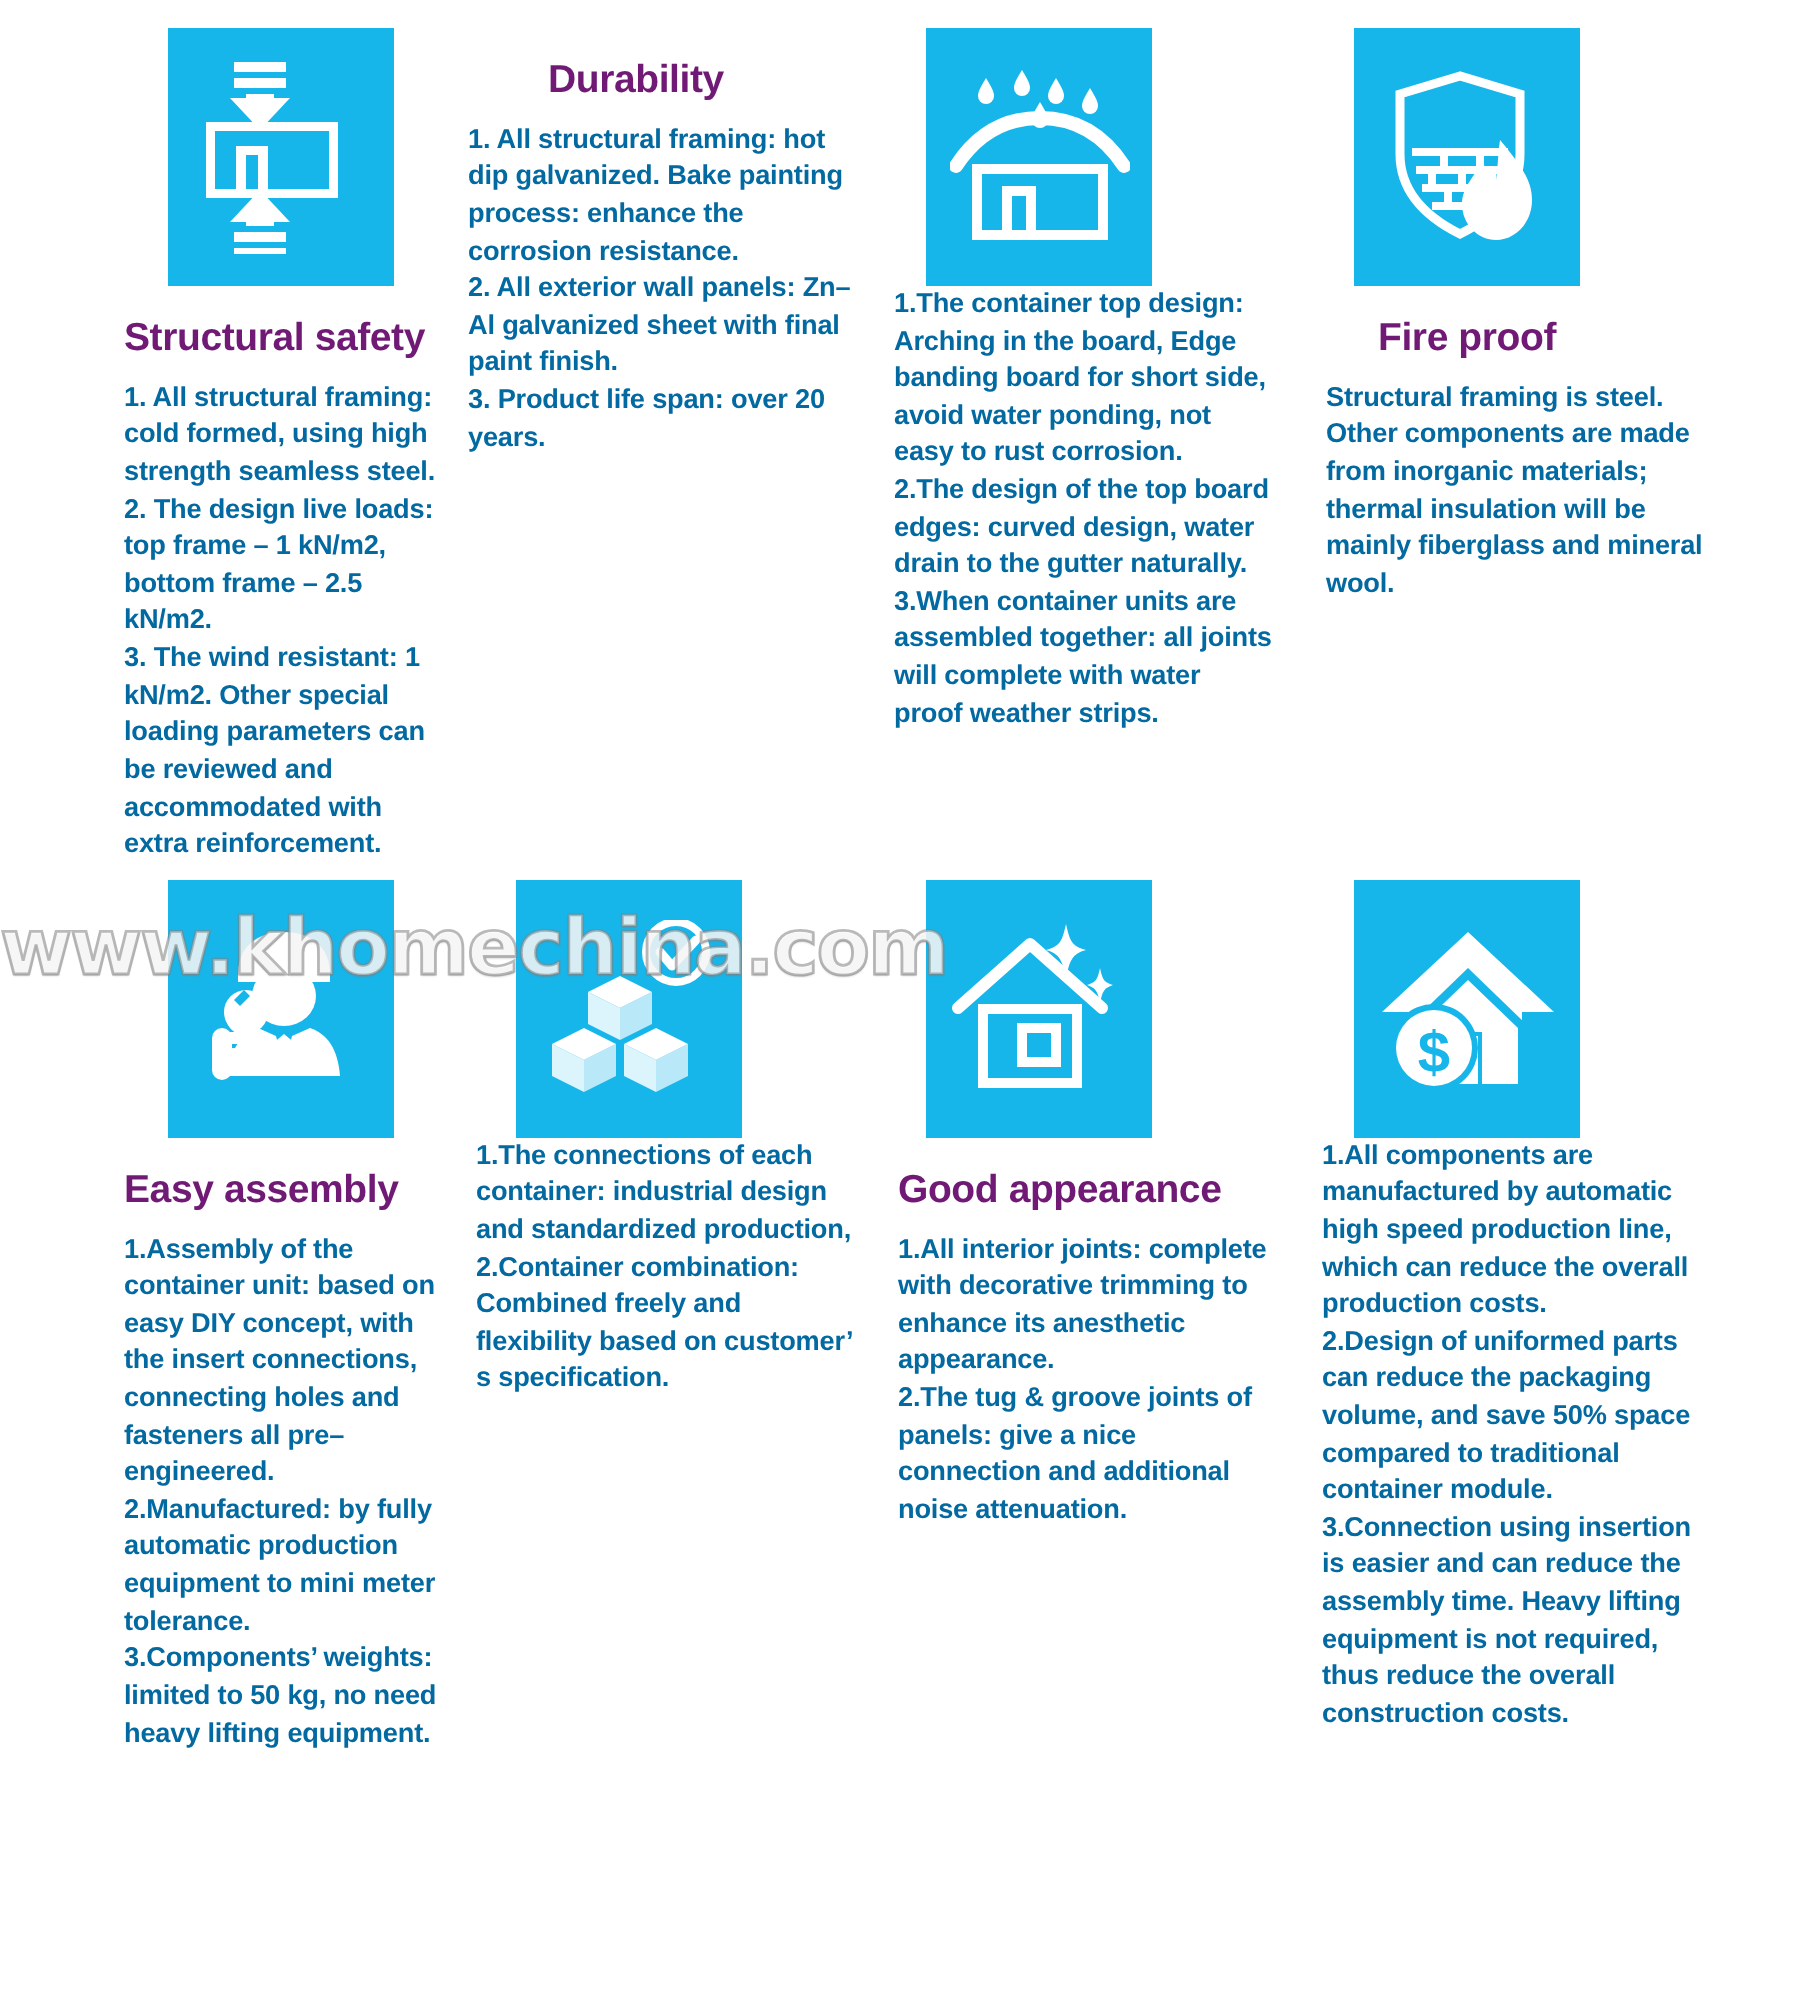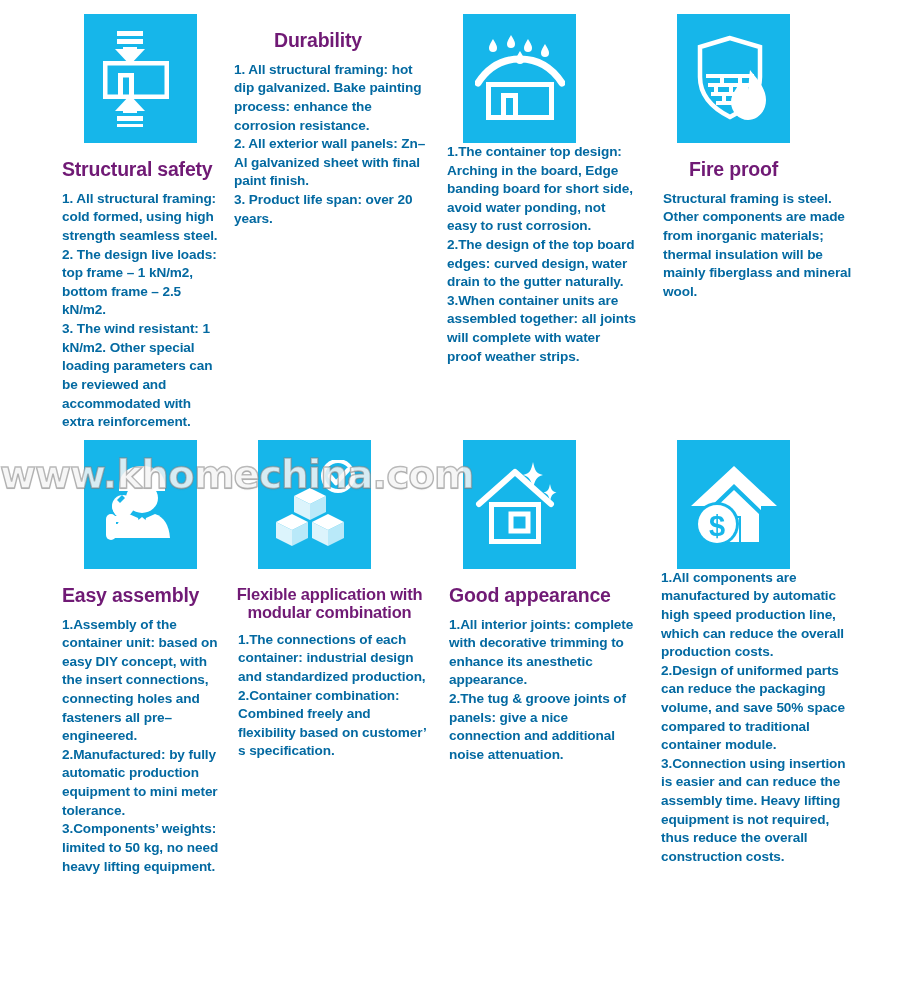--- a/index.html
+++ b/index.html
@@ -255,21 +255,20 @@
               <polygon points="22,54 38,62 22,70 6,62"></polygon>
               <polygon points="6,62 22,70 22,86 6,78" opacity="0.85"></polygon>
               <polygon points="38,62 22,70 22,86 38,78" opacity="0.7"></polygon>
               <polygon points="58,54 74,62 58,70 42,62"></polygon>
               <polygon points="42,62 58,70 58,86 42,78" opacity="0.85"></polygon>
               <polygon points="74,62 58,70 58,86 74,78" opacity="0.7"></polygon>
             </g>
           </svg>
         </span>
       </div>
-      <div class="card-title small">Flexible application with modular combination</div>
       <div class="card-body">1.The connections of each container: industrial design and standardized production,
 2.Container combination: Combined freely and flexibility based on customer’ s specification.</div>
     </div>
 
     <div class="cell">
       <div class="icon-box">
         <span>
           <svg width="90" height="88" viewBox="0 0 90 88" fill="none">
             <g fill="#fff">
               <path d="M58 2 c2 9 3 11 10 13 c-7 2-8 5-10 14 c-2-9-3-12-10-14 c7-2 8-4 10-13z"></path>

